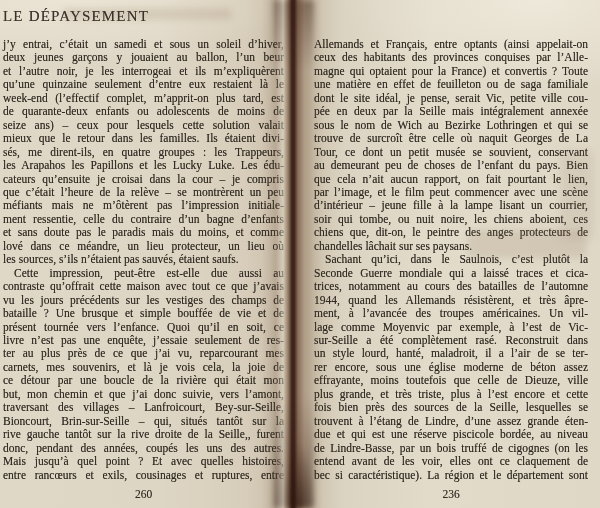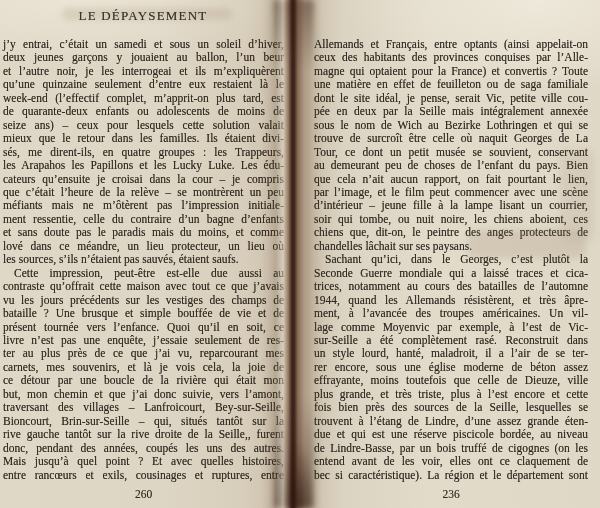--- a/index.html
+++ b/index.html
@@ -42,22 +42,22 @@
       rgba(45,22,12,0.5) 0%, rgba(45,22,12,0.05) 14%,
       rgba(45,22,12,0.05) 78%, rgba(40,18,10,0.55) 100%);
     filter:blur(3px);
   }
   .gutter-foot {
     position:absolute; left:284px; bottom:0; width:30px; height:64px; pointer-events:none;
     background:radial-gradient(ellipse at 50% 100%, rgba(40,18,10,0.6), rgba(40,18,10,0) 72%);
     filter:blur(2px);
   }
   .running-header {
-    position:absolute; top:8px; text-align:center;
-    font-size:13px; letter-spacing:1.2px; color:#39322a;
+    position:absolute; top:8px; 
+    font-size:15px; letter-spacing:1.2px; color:#39322a;
     text-shadow:0 0 0.5px rgba(57,50,42,0.5); filter:blur(0.2px);
     white-space:nowrap;
   }
   .head-left { left:3px; width:280px; }
   .head-right { left:22px; width:274px; }
   .text-col {
     position:absolute; top:38px;
     font-size:11.5px; line-height:13.45px; color:#2f2921;
     text-shadow:0 0 0.5px rgba(47,41,33,0.55);
     filter:blur(0.22px);
@@ -136,21 +136,21 @@
         <div class="line">sous le nom de Wich au Bezirke Lothringen et qui se</div>
         <div class="line">trouve de surcroît être celle où naquit Georges de La</div>
         <div class="line">Tour, ce dont un petit musée se souvient, conservant</div>
         <div class="line">au demeurant peu de choses de l’enfant du pays. Bien</div>
         <div class="line">que cela n’ait aucun rapport, on fait pourtant le lien,</div>
         <div class="line">par l’image, et le film peut commencer avec une scène</div>
         <div class="line">d’intérieur – jeune fille à la lampe lisant un courrier,</div>
         <div class="line">soir qui tombe, ou nuit noire, les chiens aboient, ces</div>
         <div class="line">chiens que, dit-on, le peintre des anges protecteurs de</div>
         <div class="line pend">chandelles lâchait sur ses paysans.</div>
-        <div class="line ind">Sachant qu’ici, dans le Georges, c’est plutôt la</div>
+        <div class="line ind">Sachant qu’ici, dans le Saulnois, c’est plutôt la</div>
         <div class="line">Seconde Guerre mondiale qui a laissé traces et cica-</div>
         <div class="line">trices, notamment au cours des batailles de l’automne</div>
         <div class="line">1944, quand les Allemands résistèrent, et très âpre-</div>
         <div class="line">ment, à l’avancée des troupes américaines. Un vil-</div>
         <div class="line">lage comme Moyenvic par exemple, à l’est de Vic-</div>
         <div class="line">sur-Seille a été complètement rasé. Reconstruit dans</div>
         <div class="line">un style lourd, hanté, maladroit, il a l’air de se ter-</div>
         <div class="line">rer encore, sous une église moderne de béton assez</div>
         <div class="line">effrayante, moins toutefois que celle de Dieuze, ville</div>
         <div class="line">plus grande, et très triste, plus à l’est encore et cette</div>

